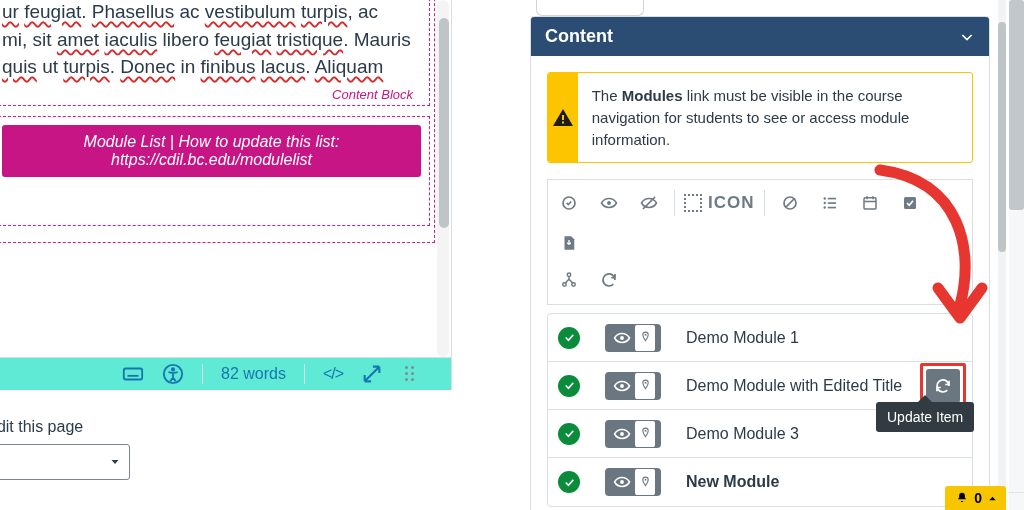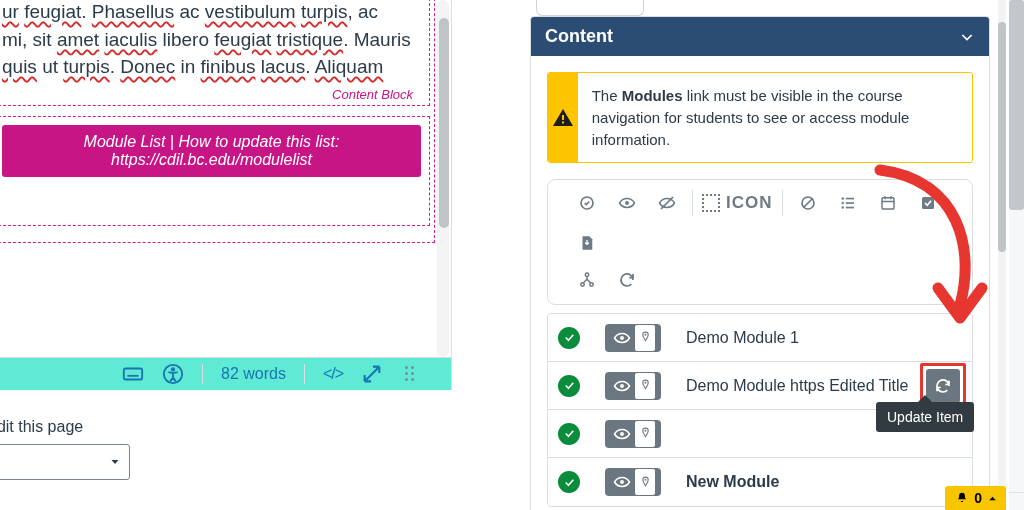--- a/index.html
+++ b/index.html
@@ -125,21 +125,21 @@
   .alert{
     display:flex;border:1px solid var(--amber);border-radius:3px;overflow:hidden;
     align-items:stretch;margin-bottom:16px;
   }
   .alert-left{width:58px;background:var(--amber);display:flex;align-items:center;justify-content:center;}
   .alert-left svg{width:24px;height:24px;color:#1d1d1d;}
   .alert-text{padding:12px 14px;font-size:15px;color:var(--ink-dark);line-height:1.45;}
   .alert-text b{font-weight:700;}
 
   .icon-tray{
-    border:1px solid var(--border);border-radius:8px;padding:6px 10px 8px 22px;margin-bottom:8px;
+    border:1px solid var(--border);border-radius:0;padding:6px 10px 8px 4px;margin-bottom:8px;
   }
   .icon-row{display:flex;align-items:center;gap:7px;flex-wrap:wrap;}
   .tray-btn{
     width:33px;height:33px;border-radius:4px;display:flex;align-items:center;justify-content:center;
     color:var(--grey-icon);background:transparent;
   }
   .tray-btn svg{width:18px;height:18px;}
   .tray-sep{width:1px;height:26px;background:var(--border);margin:0 2px;}
   .icon-placeholder{
     display:flex;align-items:center;gap:6px;color:var(--grey-icon);font-size:17px;font-weight:700;letter-spacing:1px;
@@ -404,21 +404,21 @@
                 <path d="M2 12s3.5-6 10-6 10 6 10 6-3.5 6-10 6S2 12 2 12Z" fill="none" stroke="currentColor" stroke-width="2"></path>
                 <circle cx="12" cy="12" r="2.6" fill="currentColor"></circle>
               </svg>
       <span class="pin">
         <svg viewBox="0 0 24 24">
                   <path d="M12 2C9 2 7 4 7 7c0 3.5 5 11 5 11s5-7.5 5-11c0-3-2-5-5-5Z" fill="none" stroke="currentColor" stroke-width="2"></path>
                   <circle cx="12" cy="7" r="1.8" fill="currentColor"></circle>
                 </svg>
       </span>
     </div>
-    <div class="module-title">Demo Module https Edited Title</div>
+    <div class="module-title">Demo Module with Edited Title</div>
 
       <div class="refresh-btn-frame">
         <div class="refresh-btn">
           <svg viewBox="0 0 24 24">
                   <path d="M20 12a8 8 0 10-2.3 5.6M20 5v5h-5M4 19v-5h5" fill="none" stroke="currentColor" stroke-width="2.3"></path>
                 </svg>
         </div>
       </div>
   </div>
           <div class="module-row">
@@ -432,20 +432,21 @@
                 <path d="M2 12s3.5-6 10-6 10 6 10 6-3.5 6-10 6S2 12 2 12Z" fill="none" stroke="currentColor" stroke-width="2"></path>
                 <circle cx="12" cy="12" r="2.6" fill="currentColor"></circle>
               </svg>
       <span class="pin">
         <svg viewBox="0 0 24 24">
                   <path d="M12 2C9 2 7 4 7 7c0 3.5 5 11 5 11s5-7.5 5-11c0-3-2-5-5-5Z" fill="none" stroke="currentColor" stroke-width="2"></path>
                   <circle cx="12" cy="7" r="1.8" fill="currentColor"></circle>
                 </svg>
       </span>
     </div>
+    <div class="module-title">Demo Module 3</div>
 
   </div>
           <div class="module-row">
     <div class="chk-circle">
       <svg viewBox="0 0 24 24">
                 <path d="M5 12l5 5 9-10" fill="none" stroke="currentColor" stroke-width="3"></path>
               </svg>
     </div>
     <div class="eye-box">
       <svg class="eye" viewBox="0 0 24 24">

